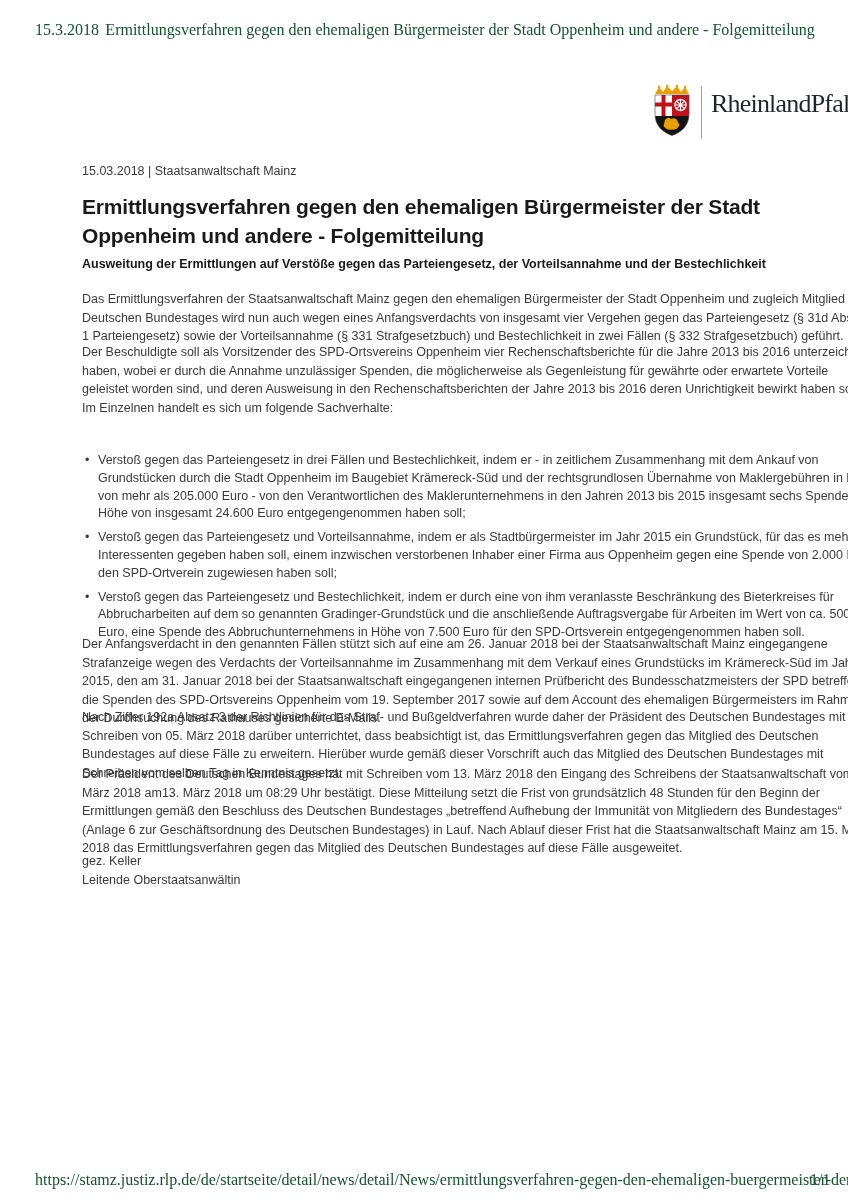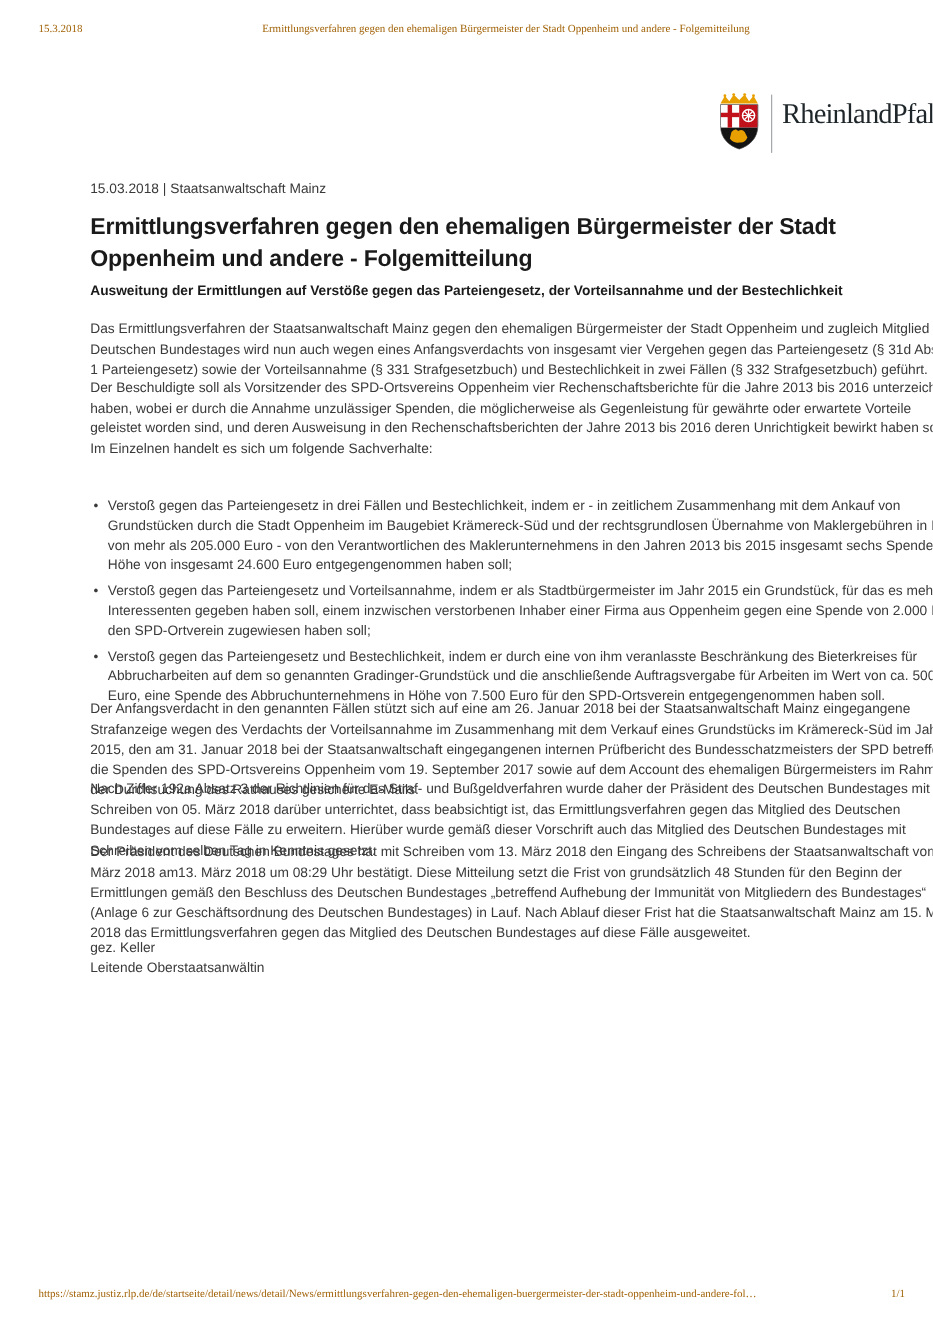--- a/index.html
+++ b/index.html
@@ -3,21 +3,21 @@
 <meta charset="utf-8">
 <style>
   html,body { margin:0; padding:0; background:#ffffff; }
   .page {
     position:relative; width:848px; height:1200px;
     background:#ffffff; overflow:hidden;
     font-family:"Liberation Sans", sans-serif;
   }
 
   
-  .print-hf { font-family:"Liberation Serif", serif; font-size:10px; color:#a16207; }
+  .print-hf { font-family:"Liberation Serif", serif; font-size:16px; color:#14532d; }
   .ph-date  { position:absolute; left:35px;  top:21px; }
   .ph-title { position:absolute; left:460px; top:21px; transform:translateX(-50%); white-space:nowrap; }
   .pf-url   { position:absolute; left:35px;  top:1171px; white-space:nowrap; }
   .pf-page  { position:absolute; left:810px; top:1171px; }
 
   
   .logo { position:absolute; left:652px; top:84px; display:flex; align-items:flex-start; }
   .logo-divider { width:1px; height:53px; background:#9aa0a3; margin:2px 9px 0 9px; }
   .logo-text {
     font-family:"Liberation Serif", serif; font-size:26px; color:#1e262a;

